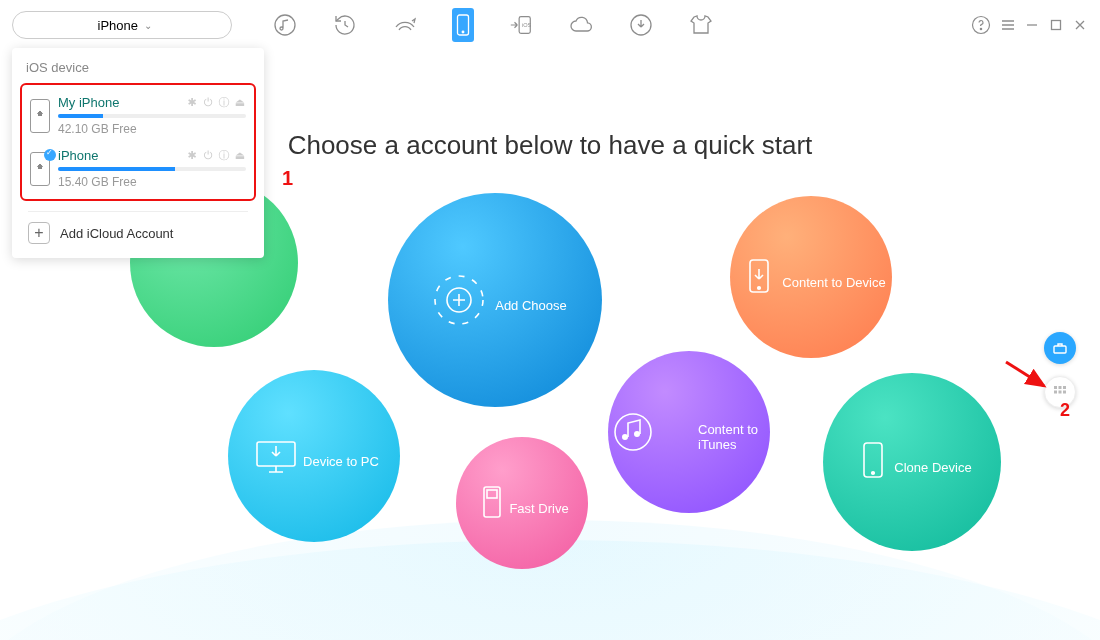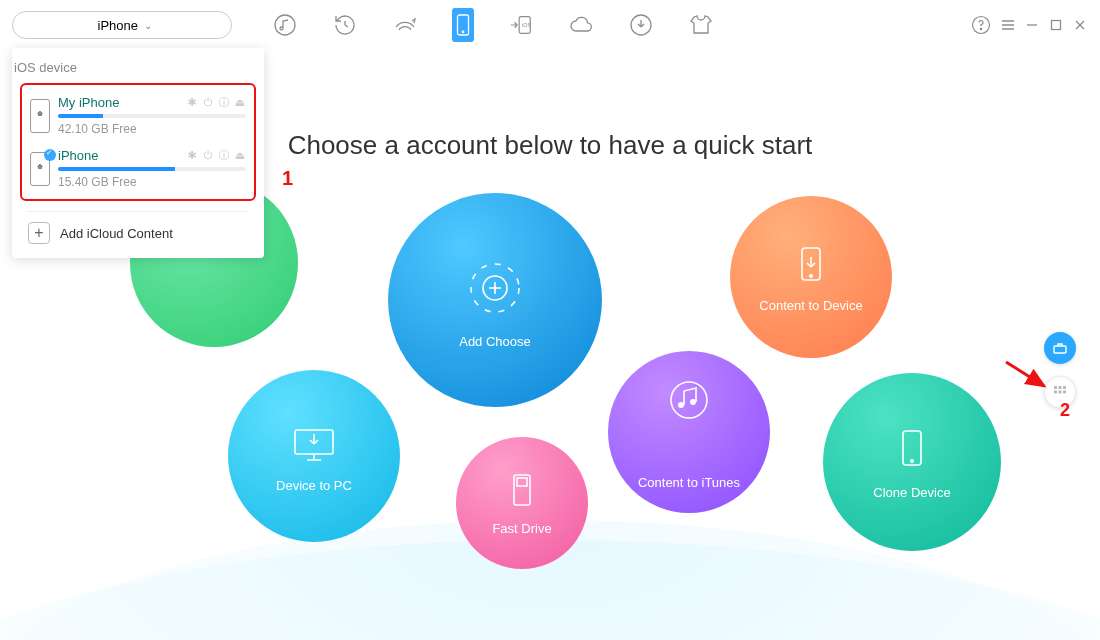--- a/index.html
+++ b/index.html
@@ -14,21 +14,21 @@
   .toolbar { position: relative; height: 50px; display: flex; align-items: center; padding: 0 12px; z-index: 5; }
   .device-selector { width: 220px; height: 28px; border: 1px solid #ccc; border-radius: 14px; display: flex; align-items: center; justify-content: center; gap: 6px; font-size: 13px; cursor: pointer; background: #fff; }
   .ticons { display: flex; align-items: center; gap: 34px; margin-left: 40px; }
   .ticon { width: 26px; height: 26px; display: flex; align-items: center; justify-content: center; color: #8d8d8d; cursor: pointer; }
   .ticon.active { background: #37a7ff; color: #fff; border-radius: 3px; height: 34px; width: 22px; }
   .right-icons { margin-left: auto; display: flex; align-items: center; gap: 8px; color: #8d8d8d; }
   .winbtn { width: 16px; height: 16px; display: flex; align-items: center; justify-content: center; cursor: pointer; font-size: 14px; }
 
   
   .dropdown { position: absolute; top: 48px; left: 12px; width: 252px; background: #fff; border-radius: 4px; box-shadow: 0 2px 12px rgba(0,0,0,.15); z-index: 10; padding-bottom: 14px; }
-  .dd-section-title { font-size: 13px; color: #888; padding: 12px 2px 8px; }
+  .dd-section-title { font-size: 13px; color: #888; padding: 12px 14px 8px; }
   .dd-list { border: 2px solid #e11; border-radius: 6px; margin: 0 8px; padding: 4px 6px; }
   .dd-item { display: flex; align-items: center; gap: 8px; padding: 6px 2px; position: relative; }
   .dd-phone { width: 20px; height: 34px; border: 1.2px solid #999; border-radius: 3px; position: relative; flex-shrink: 0; }
   .dd-phone::after { content: ""; position: absolute; left: 50%; top: 50%; width: 9px; height: 11px; transform: translate(-50%,-50%); background: #888; -webkit-mask: radial-gradient(circle at 50% 30%, #000 28%, transparent 29%), linear-gradient(#000,#000); -webkit-mask-composite: source-over; mask: radial-gradient(circle at 50% 30%, #000 28%, transparent 29%); border-radius: 2px; }
   .apple-mini { position:absolute; left:50%; top:50%; transform:translate(-50%,-50%); font-size:11px; color:#888; }
   .dd-check { position: absolute; top: -4px; left: 13px; width: 12px; height: 12px; border-radius: 50%; background: #37a7ff; }
   .dd-check::after{content:"✓"; color:#fff; font-size:8px; position:absolute; left:2px; top:-1px;}
   .dd-body { flex: 1; }
   .dd-name { font-size: 13px; color: #0f766e; }
   .dd-bar { height: 4px; background: #eee; border-radius: 2px; margin: 4px 0; overflow: hidden; }
@@ -37,21 +37,21 @@
   .dd-micro { display: flex; gap: 4px; color: #ccc; font-size: 11px; }
   .dd-micro span{width:12px;height:12px;display:inline-flex;align-items:center;justify-content:center;}
   .dd-hr { border: none; border-top: 1px solid #eee; margin: 10px 16px; }
   .dd-add { margin: 4px 16px 0; display: flex; align-items: center; gap: 10px; font-size: 13px; color: #333; cursor: pointer; }
   .dd-plus { width: 22px; height: 22px; border: 1px solid #bbb; border-radius: 4px; display: flex; align-items: center; justify-content: center; font-size: 16px; color: #666; }
 
   
   .heading { text-align: center; font-size: 26px; font-weight: 400; color: #333; margin-top: 80px; position: relative; z-index: 2; }
 
   
-  .bubble { position: absolute; border-radius: 50%; display: flex; flex-direction: column; align-items: center; justify-content: center; color: #fff; cursor: pointer; z-index: 2; }
+  .bubble { position: absolute; border-radius: 50%; display: flex; flex-direction: row; align-items: center; justify-content: center; color: #fff; cursor: pointer; z-index: 2; }
   .bubble .lbl { font-size: 13px; margin-top: 10px; }
   .b-green   { width: 168px; height: 168px; left: 130px;  top: 179px; background: radial-gradient(circle at 35% 30%, #6ee7a8, #2ecc71); }
   .b-blue    { width: 214px; height: 214px; left: 388px;  top: 193px; background: radial-gradient(circle at 35% 25%, #4fc9ff, #0a84d6); }
   .b-orange  { width: 162px; height: 162px; left: 730px;  top: 196px; background: radial-gradient(circle at 35% 25%, #ffb07a, #ff7a4d); }
   .b-cyan    { width: 172px; height: 172px; left: 228px;  top: 370px; background: radial-gradient(circle at 35% 25%, #5fe0ff, #11b7e6); }
   .b-pink    { width: 132px; height: 132px; left: 456px;  top: 437px; background: radial-gradient(circle at 35% 25%, #ff9ecb, #f25aa0); }
   .b-purple  { width: 162px; height: 162px; left: 608px;  top: 351px; background: radial-gradient(circle at 35% 25%, #c28bff, #8a4dff); gap: 40px; }
   .b-teal    { width: 178px; height: 178px; left: 823px;  top: 373px; background: radial-gradient(circle at 35% 25%, #4be3c3, #0fb89a); }
 
   
@@ -208,21 +208,21 @@
             <div class="dd-fill" style="width:62%"></div>
           </div>
         <div class="dd-free">15.40 GB Free</div>
       </div>
     </div>
 
   </div>
   <hr class="dd-hr">
   <div class="dd-add">
     <div class="dd-plus">+</div>
-    <span>Add iCloud Content</span>
+    <span>Add iCloud Account</span>
   </div>
 </div>
 
 <div class="heading">Choose a account below to have a quick start</div>
 
 <div class="bubble b-green"></div>
 
 <div class="bubble b-blue">
   <div class="bic">
     <svg width="72" height="72" viewBox="0 0 72 72" fill="none" stroke="#fff" stroke-width="1.6">

